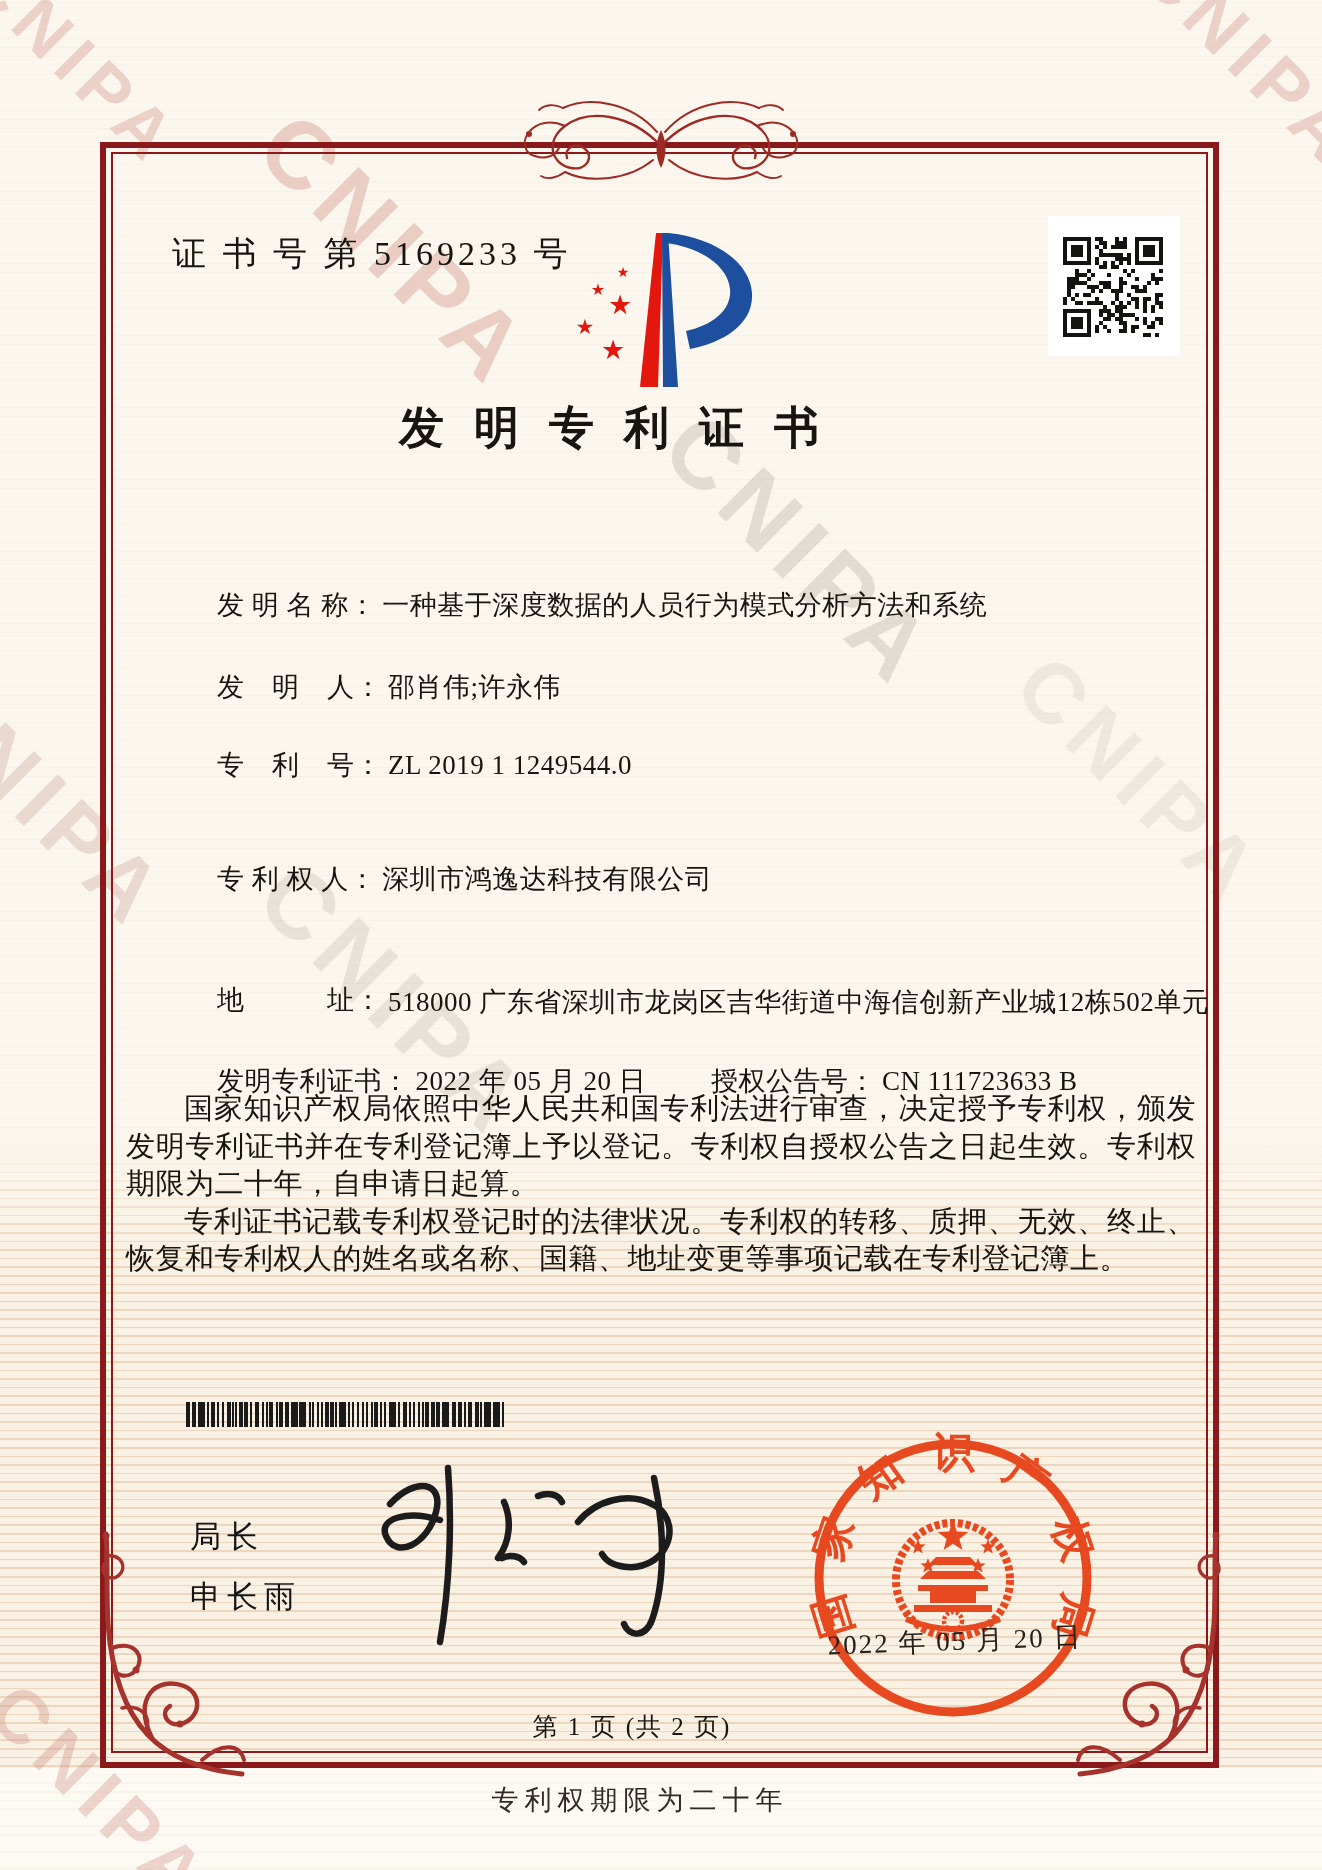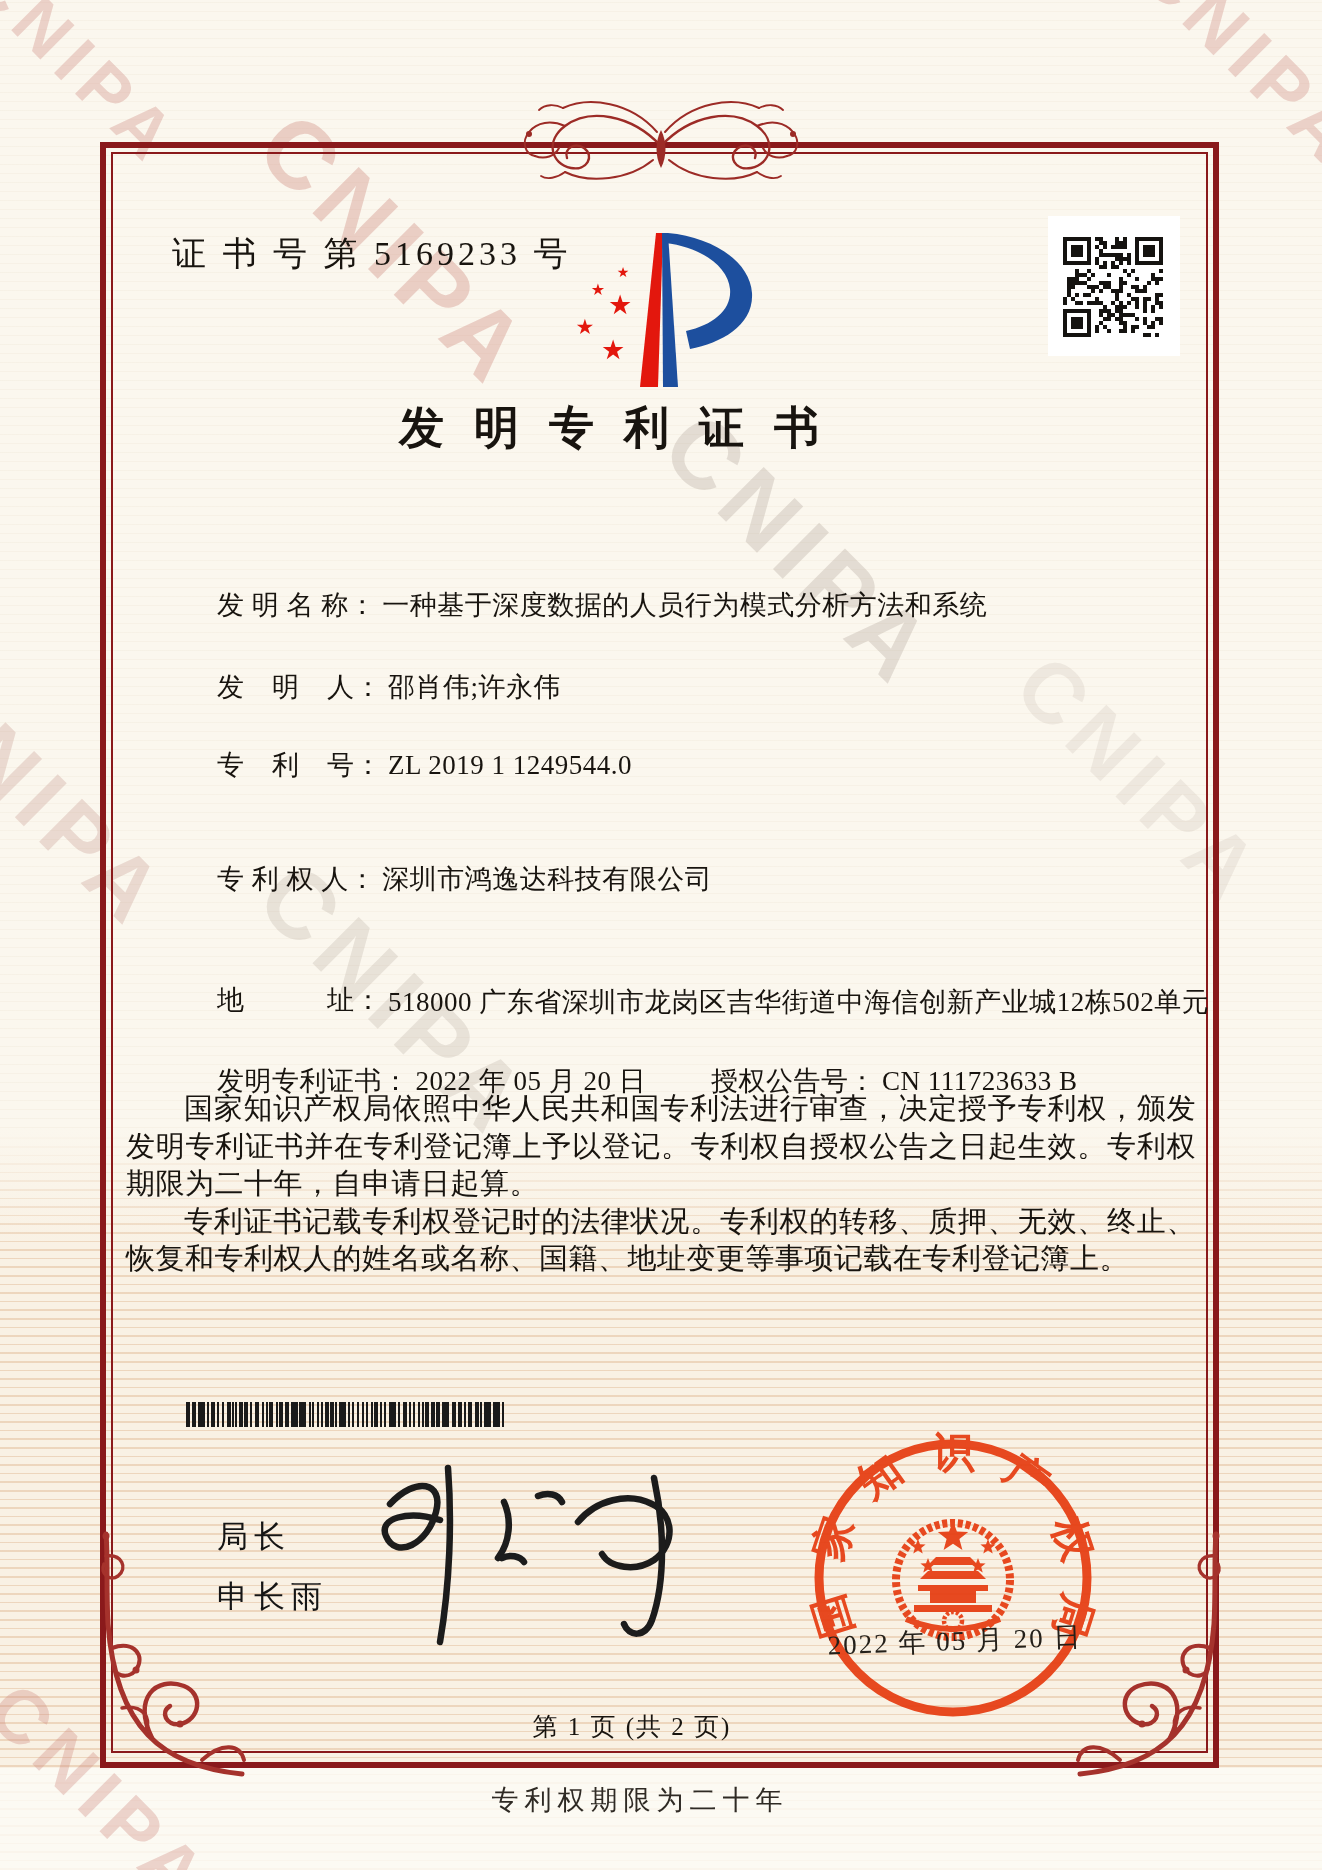--- a/index.html
+++ b/index.html
@@ -24,21 +24,21 @@
   .cert-no{left:172px;top:231px;font-size:34px;letter-spacing:4px;z-index:4;}
   .title{left:170px;top:398px;width:878px;text-align:center;font-size:45px;font-weight:700;
          letter-spacing:30px;text-indent:30px;z-index:4;}
   .row{position:absolute;left:188px;font-size:27px;letter-spacing:.5px;white-space:pre-wrap;z-index:4;}
   .row .val{margin-left:6px;}
   .row .val-block{display:inline-block;width:824px;vertical-align:top;line-height:40px;margin-left:6px;}
   .bodytext{left:126px;top:1090px;width:1070px;z-index:4;}
   .bodytext p{margin:0;font-size:29px;line-height:37.6px;text-align:justify;text-indent:2em;letter-spacing:.5px;}
   .pageinfo{left:332px;top:1710px;width:600px;text-align:center;font-size:25px;letter-spacing:2px;z-index:4;}
   .continuation{left:332px;top:1782px;width:616px;text-align:center;font-size:27px;letter-spacing:6px;color:#2f2a24;z-index:4;}
-  .signer{left:190px;font-family:"Liberation Sans",sans-serif;font-weight:500;font-size:31px;letter-spacing:6px;z-index:4;color:#151515;margin-left:27px;}
+  .signer{left:190px;font-family:"Liberation Sans",sans-serif;font-weight:500;font-size:31px;letter-spacing:6px;z-index:4;color:#151515;}
   .lstar{position:absolute;z-index:4;transform:translate(-50%,-50%);line-height:1;}
   .qr-patch{left:1048px;top:216px;width:132px;height:140px;background:#ffffff;z-index:3;}
   svg.deco{position:absolute;overflow:visible;}
   .seal-date{left:810px;top:1623px;width:290px;text-align:center;font-size:27px;letter-spacing:2px;
              color:#24201a;transform:rotate(-2deg);z-index:6;}
 </style>
 </head>
 <body>
 
 <div id="page">

